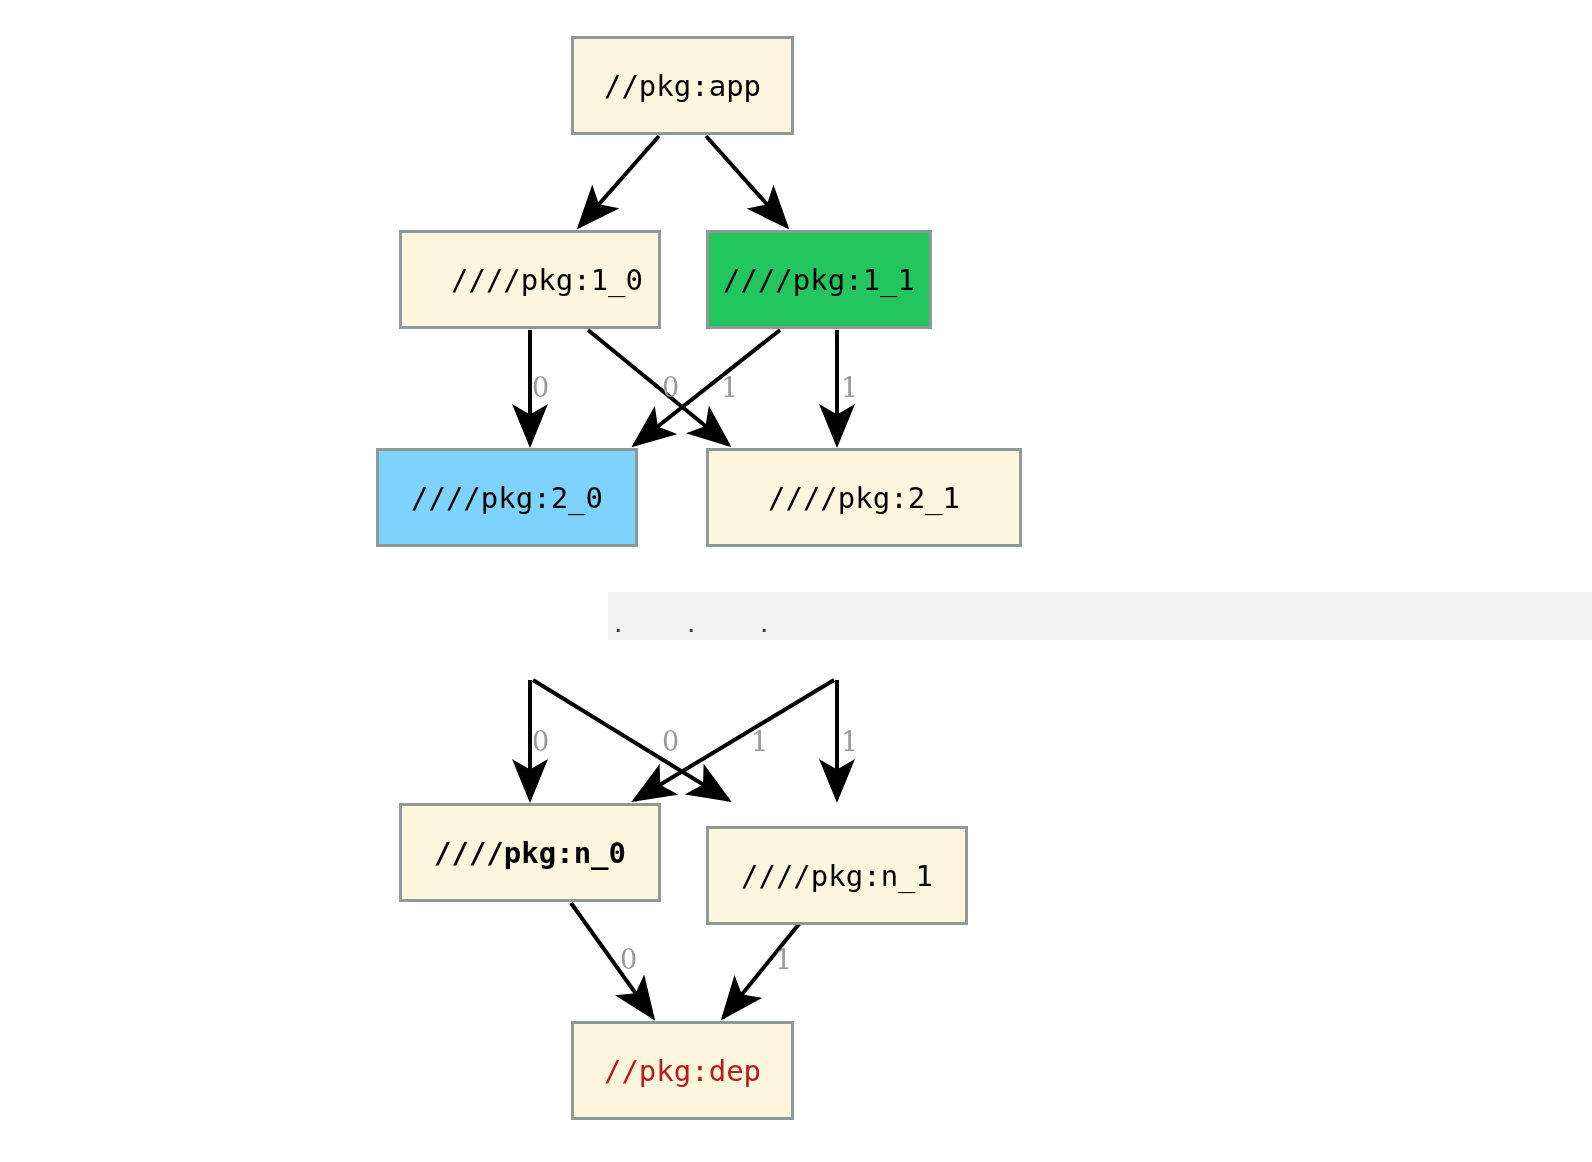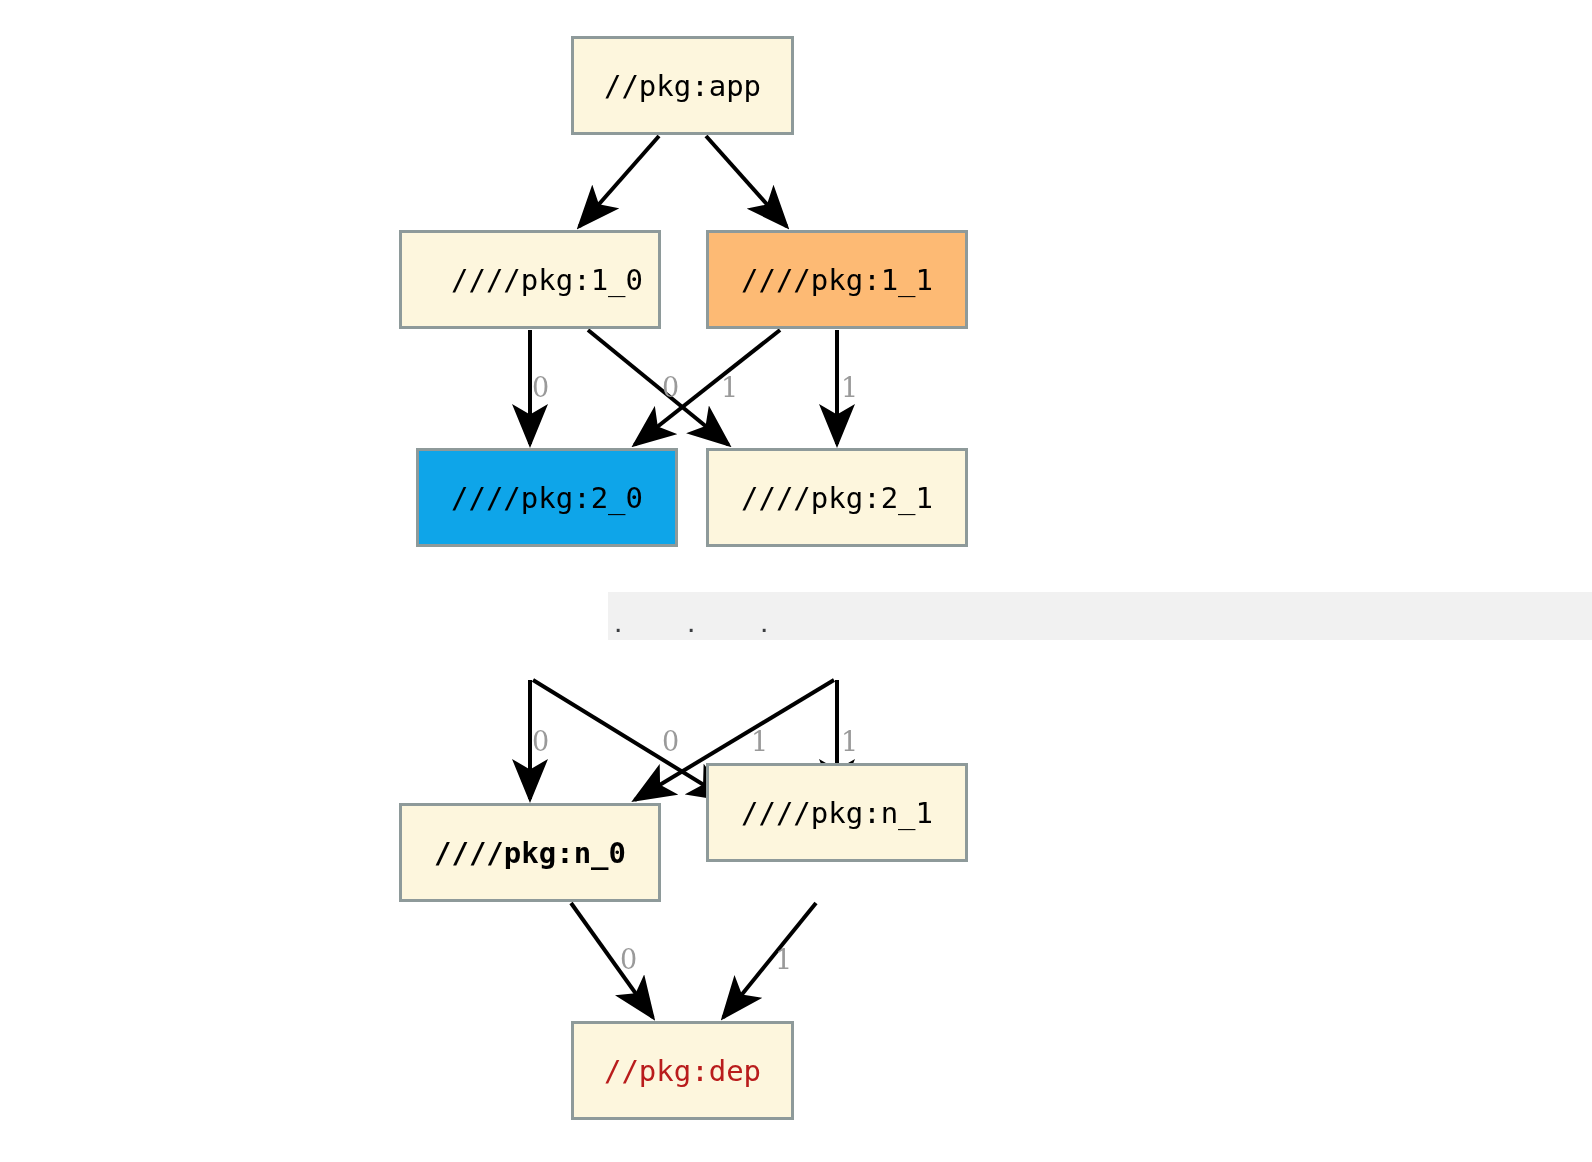--- a/index.html
+++ b/index.html
@@ -93,33 +93,33 @@
       </g>
   </svg>
 
   <div id="node-layer">
       <div class="node-box" style="left: 571px; top: 36px; width: 223px; height: 99px; background: rgb(253, 246, 221); border-color: rgb(142, 154, 154);">
         <span class="node-label" style="color: rgb(0, 0, 0);">//pkg:app</span>
       </div>
       <div class="node-box" style="left: 399px; top: 230px; width: 262px; height: 99px; background: rgb(253, 246, 221); border-color: rgb(142, 154, 154);">
         <span class="node-label" style="color: rgb(0, 0, 0); margin-left: 34px;">////pkg:1_0</span>
       </div>
-      <div class="node-box" style="left: 706px; top: 230px; width: 262px; height: 99px; background: #fdba74; border-color: rgb(142, 154, 154);">
+      <div class="node-box" style="left: 706px; top: 230px; width: 226px; height: 99px; background: #22c55e; border-color: rgb(142, 154, 154);">
         <span class="node-label" style="color: rgb(0, 0, 0);">////pkg:1_1</span>
       </div>
-      <div class="node-box" style="left: 416px; top: 448px; width: 262px; height: 99px; background: #0ea5e9; border-color: rgb(142, 154, 154);">
+      <div class="node-box" style="left: 376px; top: 448px; width: 262px; height: 99px; background: #7dd3fc; border-color: rgb(142, 154, 154);">
         <span class="node-label" style="color: rgb(0, 0, 0);">////pkg:2_0</span>
       </div>
-      <div class="node-box" style="left: 706px; top: 448px; width: 262px; height: 99px; background: rgb(253, 246, 221); border-color: rgb(142, 154, 154);">
+      <div class="node-box" style="left: 706px; top: 448px; width: 316px; height: 99px; background: rgb(253, 246, 221); border-color: rgb(142, 154, 154);">
         <span class="node-label" style="color: rgb(0, 0, 0);">////pkg:2_1</span>
       </div>
       <div class="node-box" style="left: 399px; top: 803px; width: 262px; height: 99px; background: rgb(253, 246, 221); border-color: rgb(142, 154, 154); font-weight: bold;">
         <span class="node-label" style="color: rgb(0, 0, 0);">////pkg:n_0</span>
       </div>
-      <div class="node-box" style="left: 706px; top: 763px; width: 262px; height: 99px; background: rgb(253, 246, 221); border-color: rgb(142, 154, 154);">
+      <div class="node-box" style="left: 706px; top: 826px; width: 262px; height: 99px; background: rgb(253, 246, 221); border-color: rgb(142, 154, 154);">
         <span class="node-label" style="color: rgb(0, 0, 0);">////pkg:n_1</span>
       </div>
       <div class="node-box" style="left: 571px; top: 1021px; width: 223px; height: 99px; background: rgb(253, 246, 221); border-color: rgb(142, 154, 154);">
         <span class="node-label" style="color: #b91c1c;">//pkg:dep</span>
       </div>
     </div>
 
   <div id="label-layer">
       <div class="edge-label" style="left: 532px; top: 374px; color: rgb(154, 154, 154);">0</div>
       <div class="edge-label" style="left: 662px; top: 374px; color: rgb(154, 154, 154);">0</div>

